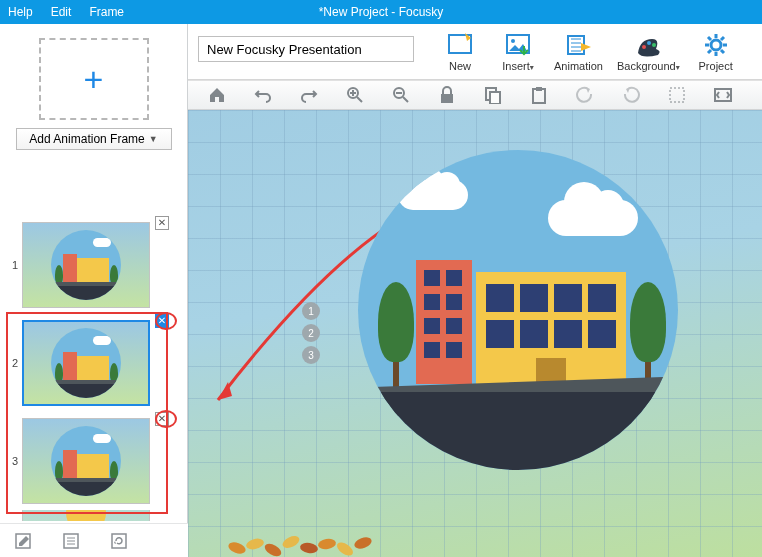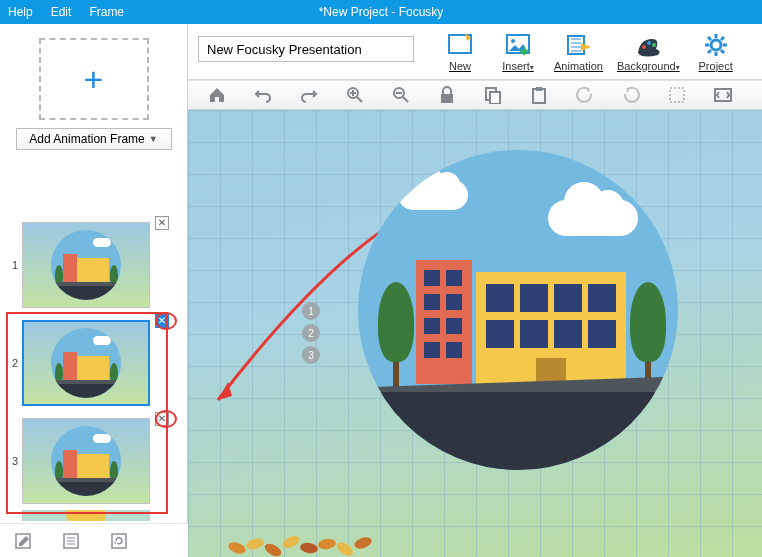--- a/index.html
+++ b/index.html
@@ -5,21 +5,21 @@
   * { box-sizing: border-box; margin: 0; padding: 0; font-family: "Segoe UI", Arial, sans-serif; }
   body { width: 762px; height: 557px; overflow: hidden; background: #fff; position: relative; }
 
   .titlebar { height: 24px; background: #0d99e4; display: flex; align-items: center; color: #fff; font-size: 12px; padding: 0 8px; }
   .titlebar .menu-item { margin-right: 18px; cursor: pointer; }
   .titlebar .title { position: absolute; left: 50%; transform: translateX(-50%); }
 
   .ribbon { height: 56px; background: #fff; border-bottom: 1px solid #d6d6d6; display: flex; align-items: stretch; }
   .ribbon-left { width: 188px; display: flex; align-items: center; justify-content: center; padding: 4px 0 0 0; }
   .presentation-title { width: 216px; height: 26px; border: 1px solid #bfbfbf; font-size: 13px; padding: 3px 8px; background: #fff; margin-left: 10px; align-self: flex-start; margin-top: 12px; }
-  .ribbon-right { flex: 1; display: flex; gap: 14px; padding-left: 24px; text-decoration: underline; }
+  .ribbon-right { flex: 1; display: flex; gap: 14px; padding-left: 24px; }
   .ribbon-btn { display: flex; flex-direction: column; align-items: center; justify-content: center; font-size: 11px; color: #333; cursor: pointer; min-width: 44px; }
   .ribbon-btn .icon { width: 28px; height: 26px; display: flex; align-items: center; justify-content: center; }
   .ribbon-btn .label { margin-top: 2px; }
 
   .toolstrip { position: absolute; top: 80px; left: 188px; right: 0; height: 30px; background: linear-gradient(#fdfdfd,#eef0f1); border-top: 1px solid #e1e1e1; border-bottom: 1px solid #d2d4d5; display: flex; align-items: center; padding-left: 20px; gap: 28px; color: #6a6f73; }
   .tool-icon { width: 18px; height: 18px; display: flex; align-items: center; justify-content: center; cursor: pointer; opacity: .75; }
   .tool-icon.disabled { opacity: .35; }
 
   .sidebar { position: absolute; top: 24px; left: 0; width: 188px; bottom: 0; background: #fff; border-right: 1px solid #cfd2d4; }
   .addframe-area { height: 140px; display: flex; flex-direction: column; align-items: center; justify-content: center; gap: 8px; }

